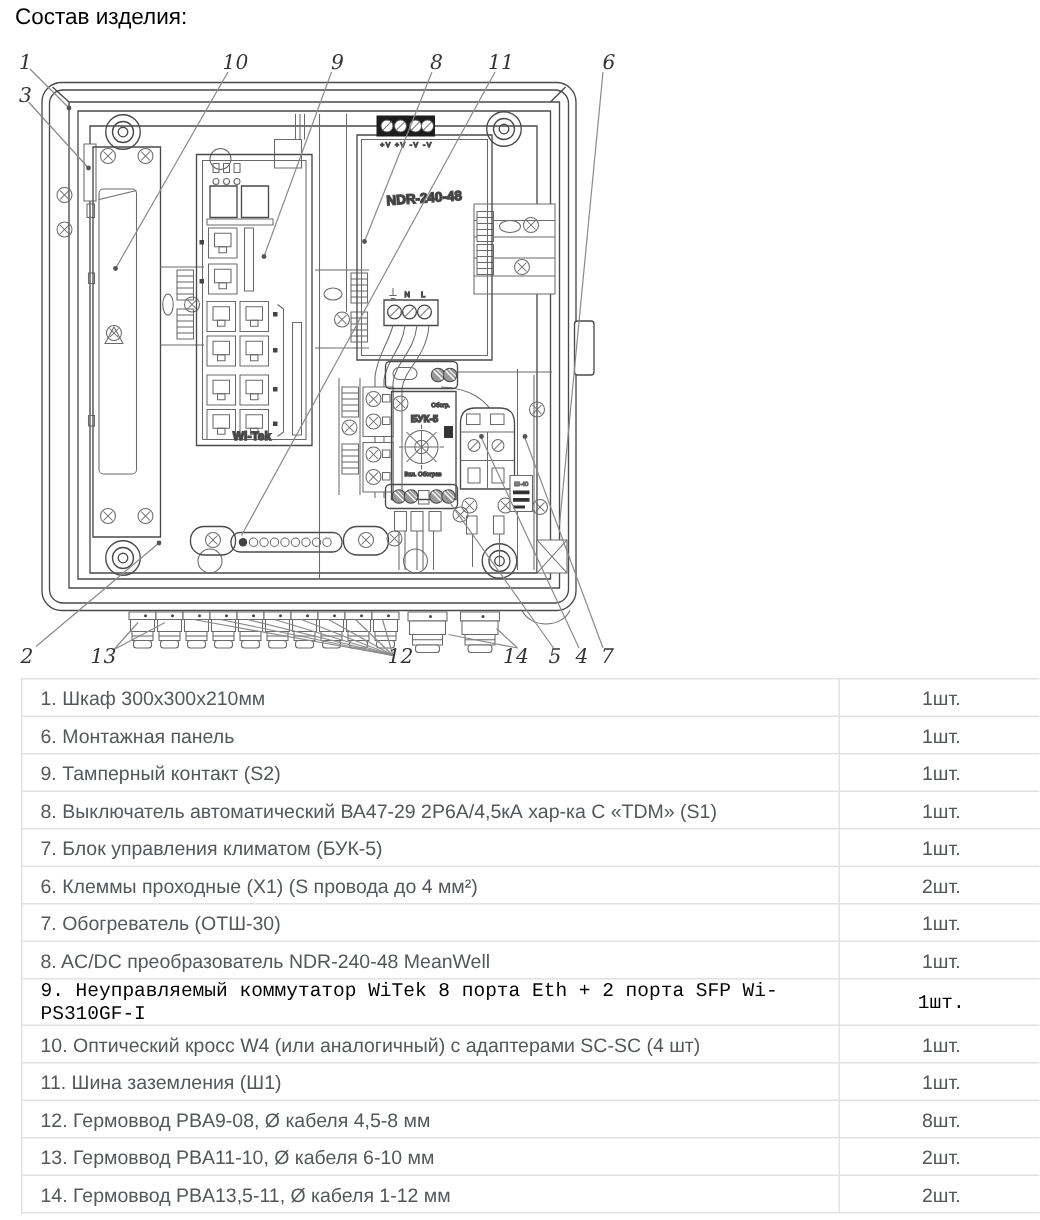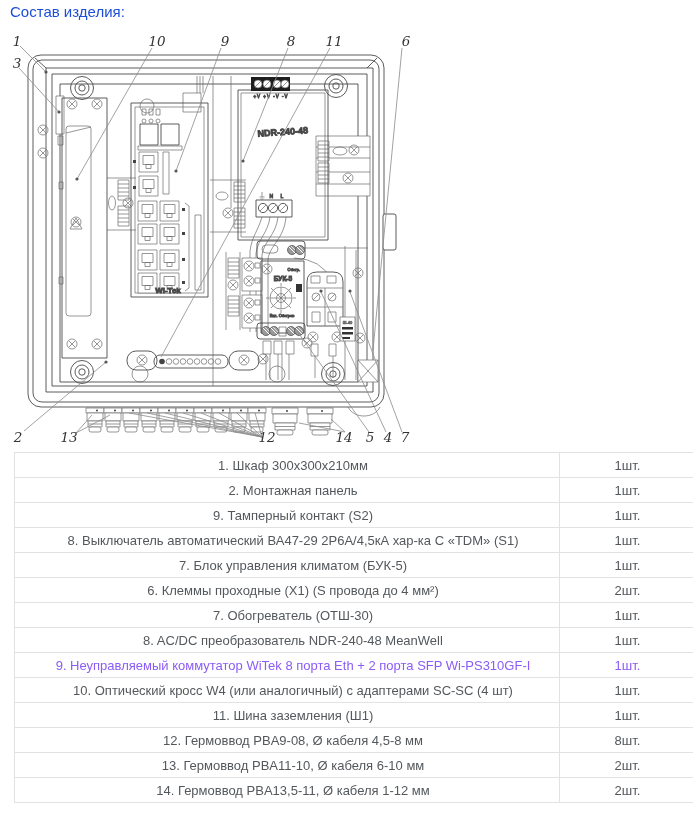--- a/index.html
+++ b/index.html
@@ -1,30 +1,30 @@
 <!DOCTYPE html>
 <html><head>
 <meta charset="utf-8">
 <style>
   html,body{margin:0;padding:0;background:#fff;}
   body{width:693px;height:813px;position:relative;font-family:"Liberation Sans",sans-serif;}
-  .page-title{position:absolute;left:10px;top:3px;font-size:15px;color:#1d4ed8;}
+  .page-title{position:absolute;left:10px;top:3px;font-size:15px;color:#000000;}
   .diagram-wrap{position:absolute;left:0;top:0;width:430px;height:452px;}
   svg{display:block;}
   svg *{vector-effect:non-scaling-stroke;}
   .ln{stroke:#4a4a4a;stroke-width:0.9;fill:none;}
   .thin{stroke:#6a6a6a;stroke-width:0.7;fill:none;}
   .leader{stroke:#8a8a8a;stroke-width:0.8;fill:none;}
   .callout{font-family:"DejaVu Serif",serif;font-style:italic;font-size:13.5px;fill:#333;}
   .lab{font-family:"Liberation Sans",sans-serif;fill:#333;}
   .comp-table{position:absolute;left:14px;top:452px;width:669px;border-collapse:collapse;table-layout:fixed;}
   .comp-table td{border:1px solid #e2e2e2;height:24px;font-size:13px;color:#54585c;padding:0;}
-  .comp-table td.nm{padding-left:12px;width:532px;text-align:center;}
+  .comp-table td.nm{padding-left:12px;width:532px;}
   .comp-table td.qt{text-align:center;width:135px;}
-  .comp-table tr.muted td{color:#8b5cf6;}
+  .comp-table tr.muted td{color:#000000;font-family:Liberation Mono, monospace;}
 </style>
 </head>
 <body>
 
 <div class="page-title">Состав изделия:</div>
 
 <div class="diagram-wrap">
 <svg width="430" height="452" viewBox="0 0 430 452">
   <defs>
     <g id="scr" class="thin">
@@ -417,21 +417,21 @@
 </svg>
 </div>
 
 <table class="comp-table">
   <tbody>
     <tr>
       <td class="nm">1. Шкаф 300х300х210мм</td>
       <td class="qt">1шт.</td>
     </tr>
     <tr>
-      <td class="nm">2. Монтажная панель</td>
+      <td class="nm">6. Монтажная панель</td>
       <td class="qt">1шт.</td>
     </tr>
     <tr>
       <td class="nm">9. Тамперный контакт (S2)</td>
       <td class="qt">1шт.</td>
     </tr>
     <tr>
       <td class="nm">8. Выключатель автоматический ВА47-29 2Р6А/4,5кА хар-ка С «TDM» (S1)</td>
       <td class="qt">1шт.</td>
     </tr>

